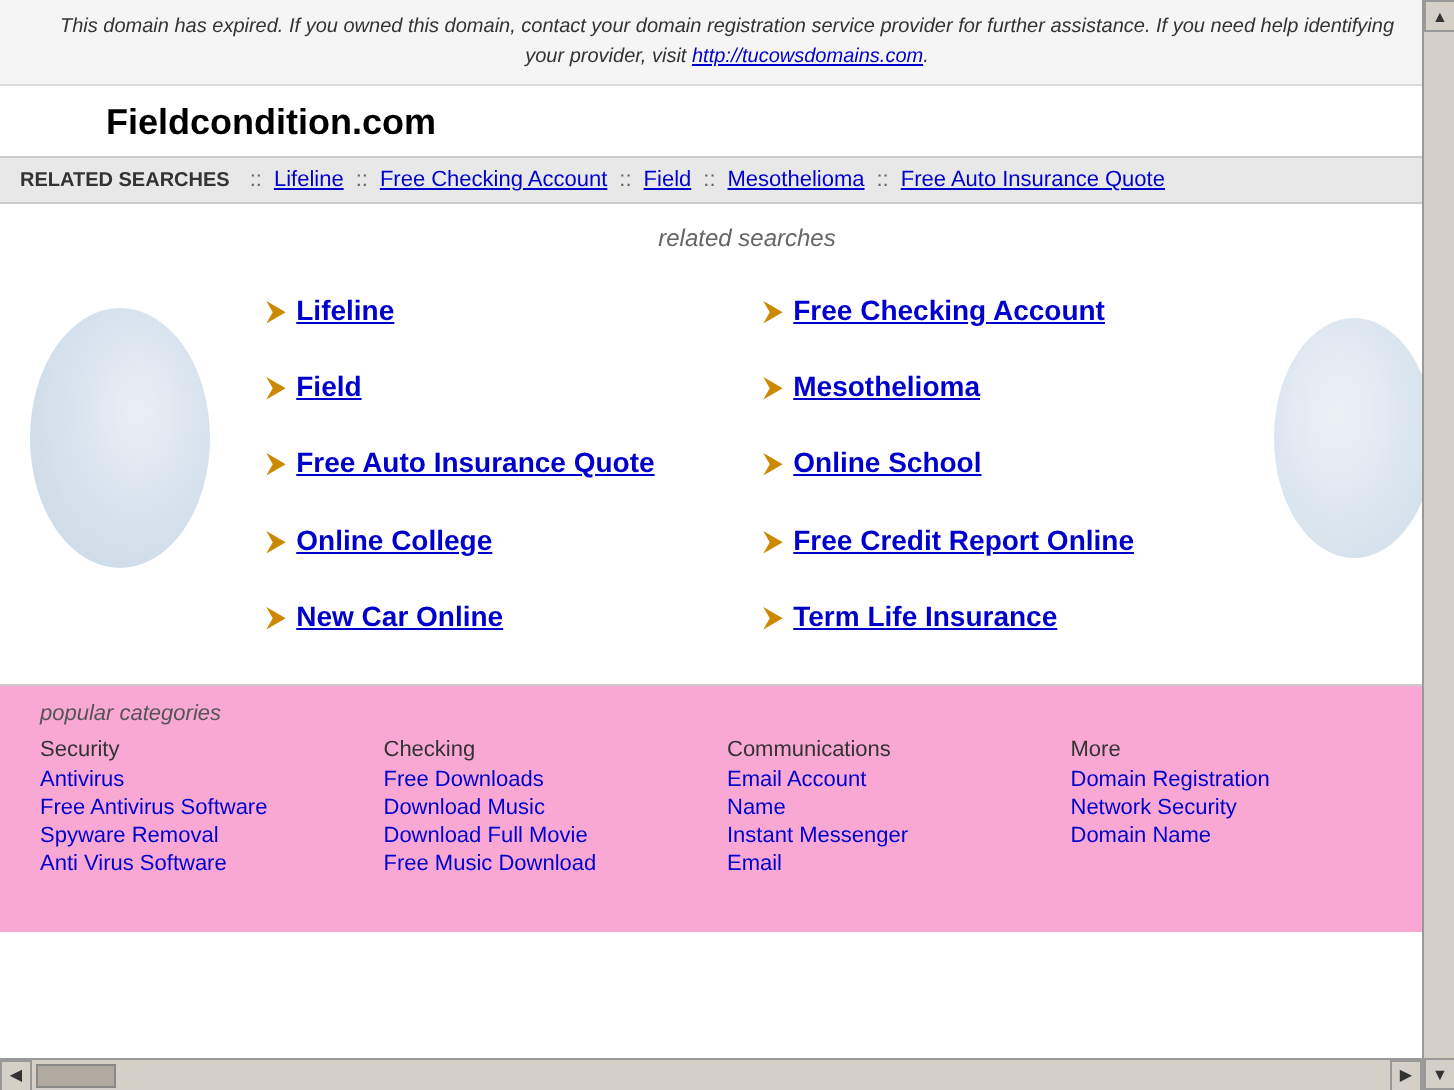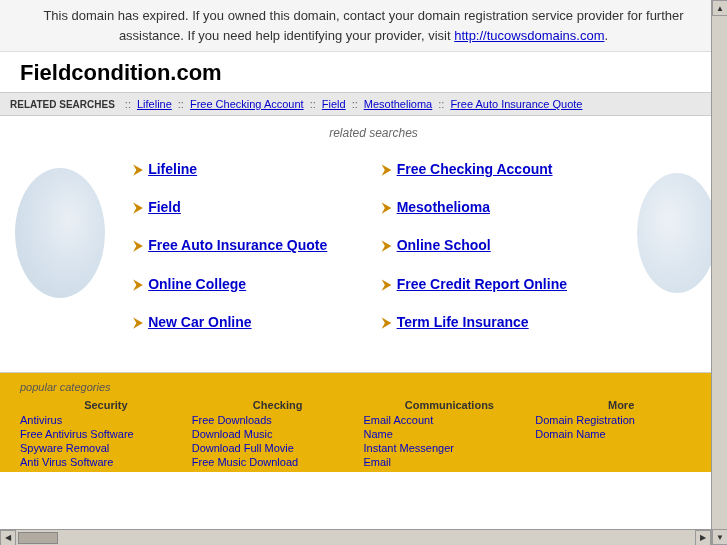--- a/index.html
+++ b/index.html
@@ -9,33 +9,35 @@
       background: #fff;
       color: #333;
       width: 727px;
       overflow-x: hidden;
     }
     #top-notice {
       background: #f5f5f5;
       border-bottom: 1px solid #ddd;
       padding: 6px 20px;
       text-align: center;
-      font-size: 13px;
+      font-size: 10px;
       color: #333;
       line-height: 1.5;
+      font-style: italic;
     }
     #top-notice a {
       color: #00c;
       text-decoration: underline;
     }
     #domain-title {
       padding: 8px 20px 6px 20px;
-      font-size: 22px;
+      font-size: 18px;
       font-weight: bold;
       color: #000;
+      margin-left: 33px;
     }
     #related-bar {
       background: #e8e8e8;
       border-top: 1px solid #ccc;
       border-bottom: 1px solid #ccc;
       padding: 5px 10px;
       display: flex;
       align-items: center;
       flex-wrap: wrap;
       gap: 3px;
@@ -120,42 +122,41 @@
       margin-top: 1px;
     }
     .link-item a {
       color: #00c;
       text-decoration: underline;
       font-size: 14px;
       font-weight: bold;
       line-height: 1.3;
     }
     #popular-section {
-      background: #eab308;
+      background: #f9a8d4;
       border-top: 1px solid #ccc;
-      padding: 8px 20px 2px 20px;
-      margin-top: 21px;
+      padding: 8px 20px 26px 20px;
+      margin-top: 5px;
     }
     #popular-section .pop-title {
       font-size: 11px;
       font-style: italic;
       color: #555;
       margin-bottom: 6px;
     }
     .pop-grid {
       display: grid;
       grid-template-columns: 1fr 1fr 1fr 1fr;
       gap: 0;
     }
     .pop-col .col-header {
-      font-weight: bold;
+      font-weight: normal;
       font-size: 11px;
       color: #333;
       margin-bottom: 3px;
-      text-align: center;
     }
     .pop-col a {
       display: block;
       color: #00c;
       text-decoration: none;
       font-size: 11px;
       margin-bottom: 2px;
     }
     #scrollbar-area {
       display: flex;
@@ -333,20 +334,21 @@
       <div class="col-header">Communications</div>
       <a href="#">Email Account</a>
       <a href="#">Name</a>
       <a href="#">Instant Messenger</a>
       <a href="#">Email</a>
     </div>
 
     <div class="pop-col">
       <div class="col-header">More</div>
       <a href="#">Domain Registration</a>
+      <a href="#">Network Security</a>
       <a href="#">Domain Name</a>
     </div>
 
   </div>
 </div>
 
 <div id="scrollbar-area">
   <div class="scroll-btn">▲</div>
   <div class="scroll-track"></div>
   <div class="scroll-btn">▼</div>

